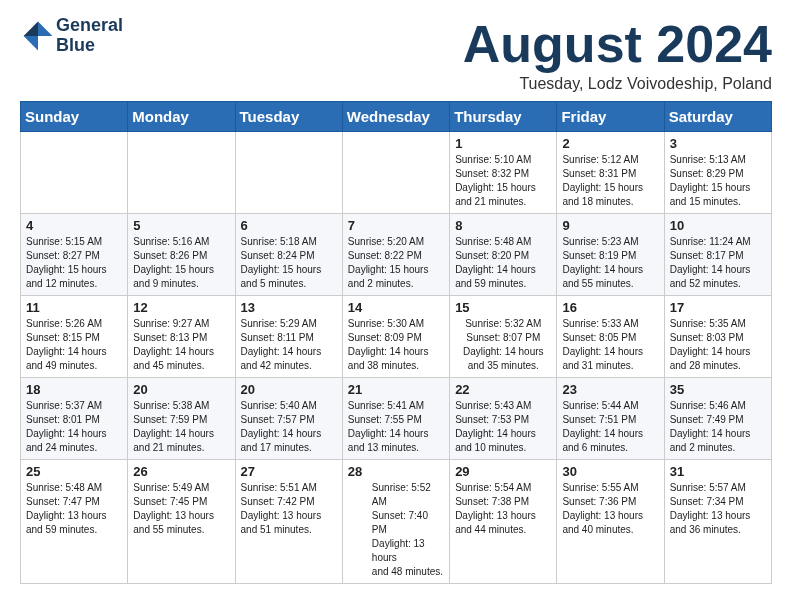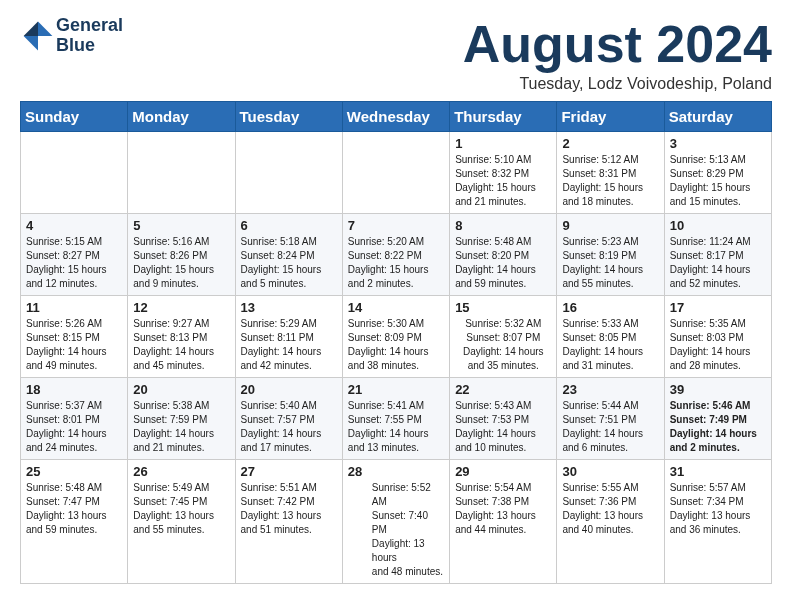--- a/index.html
+++ b/index.html
@@ -292,22 +292,22 @@
 and 10 minutes.</div>
         </td>
         <td>
           <span class="day-num">23</span>
           <div class="day-info" style="white-space: pre-line;">Sunrise: 5:44 AM
 Sunset: 7:51 PM
 Daylight: 14 hours
 and 6 minutes.</div>
         </td>
         <td>
-          <span class="day-num">39</span>
-          <div class="day-info" style="white-space: pre-line; font-weight: bold;">Sunrise: 5:46 AM
+          <span class="day-num">35</span>
+          <div class="day-info" style="white-space: pre-line;">Sunrise: 5:46 AM
 Sunset: 7:49 PM
 Daylight: 14 hours
 and 2 minutes.</div>
         </td>
       </tr>
       <tr>
         <td>
           <span class="day-num">25</span>
           <div class="day-info" style="white-space: pre-line;">Sunrise: 5:48 AM
 Sunset: 7:47 PM

